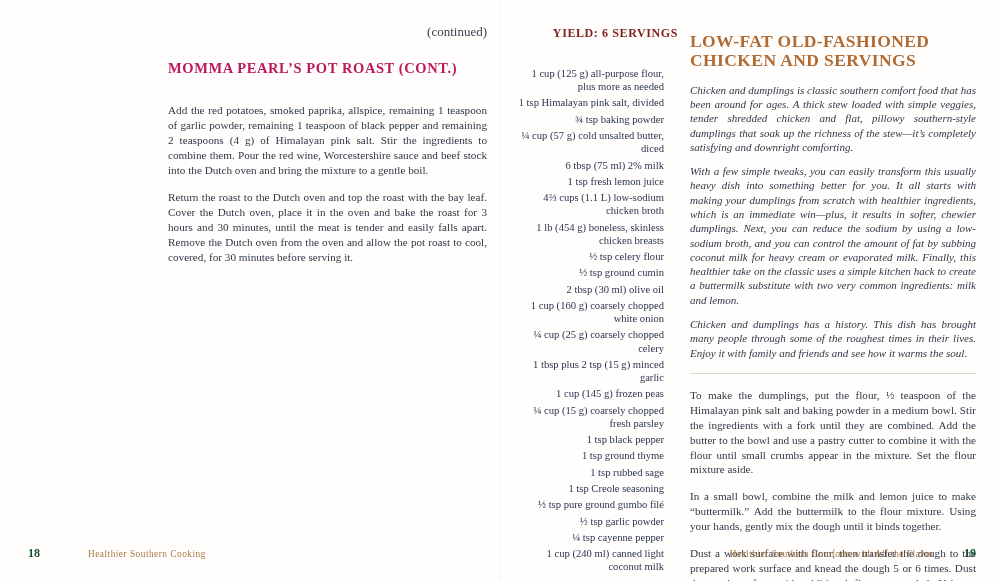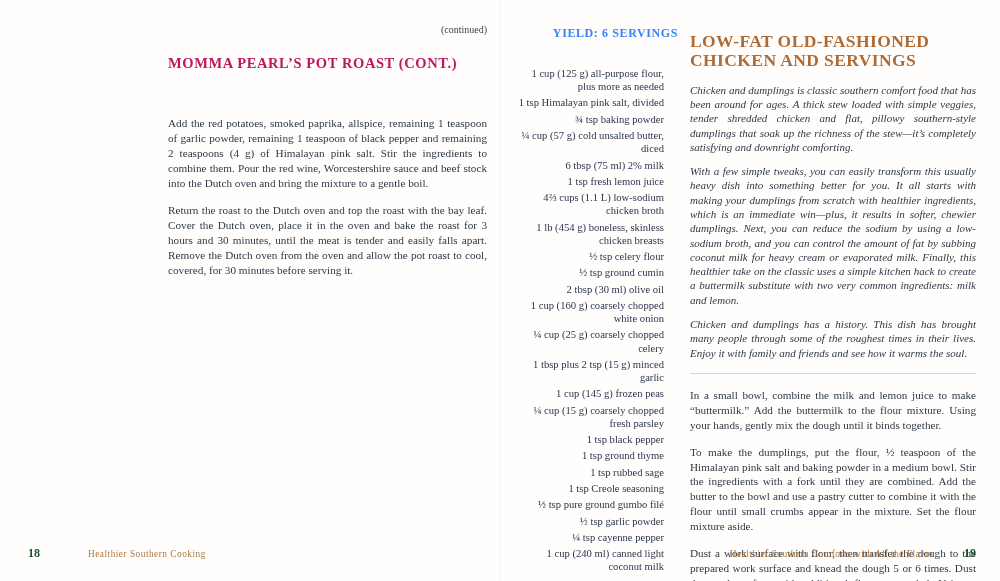--- a/index.html
+++ b/index.html
@@ -12,38 +12,38 @@
     color: #2e3848;
     overflow: hidden;
   }
   .spine {
     position: absolute; left: 499px; top: 0; width: 2px; height: 100%;
     background: linear-gradient(to right, rgba(0,0,0,0.00), rgba(0,0,0,0.05), rgba(0,0,0,0.00));
   }
 
   
   .left-content { position: absolute; left: 168px; top: 24px; width: 319px; }
-  .continued { text-align: right; font-size: 10px; color: #39424f; }
+  .continued { text-align: right; font-size: 13px; color: #39424f; }
   .recipe-cont-title {
     margin-top: 20px;
     font-size: 14.5px; font-weight: bold; letter-spacing: 0.6px;
     color: #be185d;
   }
   .body-par {
     margin: 0 0 13px 0;
     font-size: 11.2px; line-height: 1.33;
     text-align: justify; text-justify: inter-word;
   }
-  .left-pars { margin-top: 44px; }
+  .left-pars { margin-top: 26px; }
 
   
   .ingredients-col { position: absolute; left: 518px; top: 26px; width: 160px; text-align: right; }
   .yield-heading {
     font-size: 12px; font-weight: bold; letter-spacing: 0.6px;
-    color: #3b82f6; margin-bottom: 26px;
+    color: #7f1d1d; margin-bottom: 26px;
   }
   .ingredient-list { padding-right: 14px; }
   .ingredient-item {
     font-size: 10.6px; line-height: 1.24;
     margin-bottom: 3.2px;
     color: #2b3550;
   }
 
   
   .recipe-col { position: absolute; left: 690px; top: 20px; width: 286px; }
@@ -125,22 +125,22 @@
       <span class="t-line">LOW-FAT OLD-FASHIONED</span>
       <span class="t-line">CHICKEN AND SERVINGS</span>
     </h1>
     <div class="intro-block">
         <p class="intro-par">Chicken and dumplings is classic southern comfort food that has been around for ages. A thick stew loaded with simple veggies, tender shredded chicken and flat, pillowy southern-style dumplings that soak up the richness of the stew—it’s completely satisfying and downright comforting.</p>
         <p class="intro-par">With a few simple tweaks, you can easily transform this usually heavy dish into something better for you. It all starts with making your dumplings from scratch with healthier ingredients, which is an immediate win—plus, it results in softer, chewier dumplings. Next, you can reduce the sodium by using a low-sodium broth, and you can control the amount of fat by subbing coconut milk for heavy cream or evaporated milk. Finally, this healthier take on the classic uses a simple kitchen hack to create a buttermilk substitute with two very common ingredients: milk and lemon.</p>
         <p class="intro-par">Chicken and dumplings has a history. This dish has brought many people through some of the roughest times in their lives. Enjoy it with family and friends and see how it warms the soul.</p>
       </div>
     <hr class="divider">
     <div>
+        <p class="instr-par">To make the dumplings, put the flour, ½ teaspoon of the Himalayan pink salt and baking powder in a medium bowl. Stir the ingredients with a fork until they are combined. Add the butter to the bowl and use a pastry cutter to combine it with the flour until small crumbs appear in the mixture. Set the flour mixture aside.</p>
         <p class="instr-par">In a small bowl, combine the milk and lemon juice to make “buttermilk.” Add the buttermilk to the flour mixture. Using your hands, gently mix the dough until it binds together.</p>
-        <p class="instr-par">To make the dumplings, put the flour, ½ teaspoon of the Himalayan pink salt and baking powder in a medium bowl. Stir the ingredients with a fork until they are combined. Add the butter to the bowl and use a pastry cutter to combine it with the flour until small crumbs appear in the mixture. Set the flour mixture aside.</p>
         <p class="instr-par">Dust a work surface with flour, then transfer the dough to the prepared work surface and knead the dough 5 or 6 times. Dust the work surface with additional flour as needed. Using a floured rolling pin, roll out the dough until it’s about ¼ inch (6 mm) thick. Use a pizza cutter to cut the dough into strips that are 1½ inches (4 cm) wide and 6 inches (15 cm) long. Allow the dumplings to rest on the counter for 30 minutes.</p>
       </div>
 
   </div>
 
   <div class="footer-left">
     <span class="page-num">18</span>
     <span class="footer-text">Healthier Southern Cooking</span>
   </div>
   <div class="footer-right">

